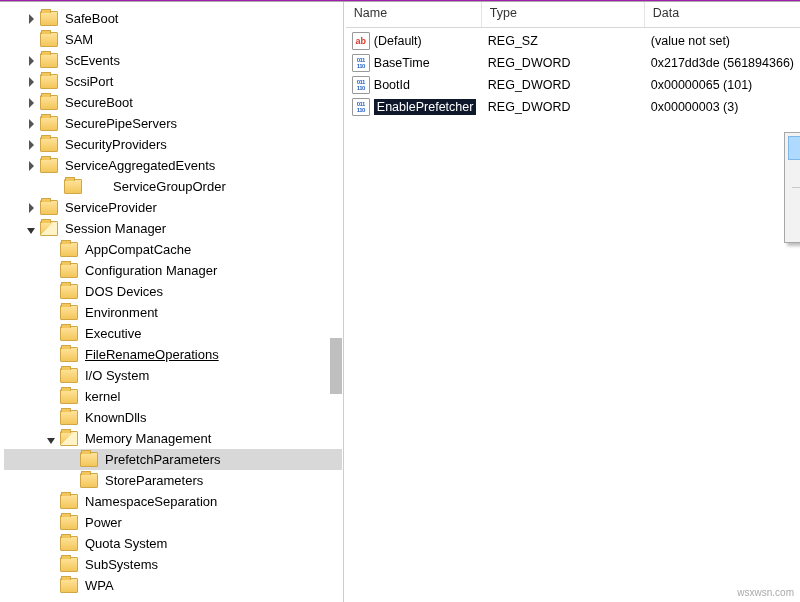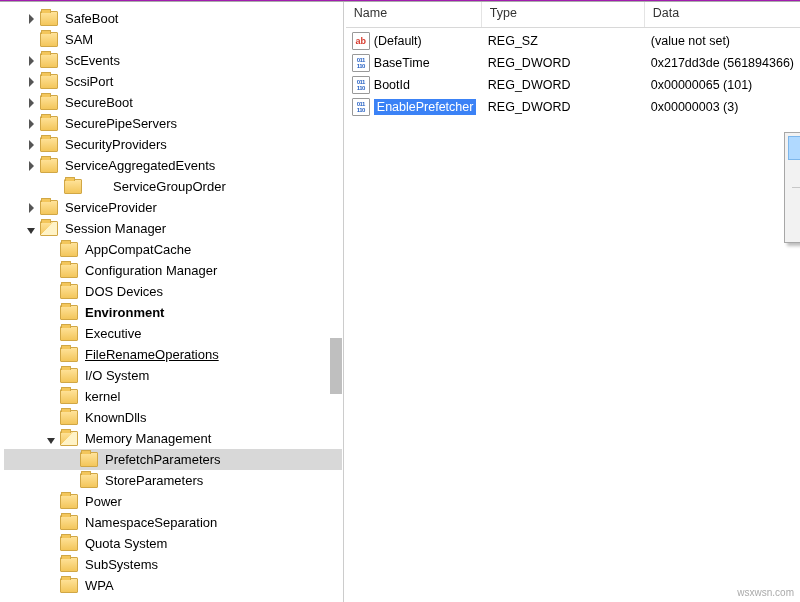--- a/index.html
+++ b/index.html
@@ -14,21 +14,21 @@
   .thumb { position: absolute; right: 0; top: 336px; width: 12px; height: 56px; background: #bfbfbf; border-radius: 0; }
   .list { flex: 1; display: flex; flex-direction: column; position: relative; }
   .header { display: flex; height: 26px; border-bottom: 1px solid #d8d8d8; font-size: 12.5px; }
   .hcol { padding: 4px 8px; border-right: 1px solid #e4e4e4; color: #333; }
   .rows { flex: 1; overflow: auto; position: relative; padding-top: 2px; }
   .row { display: flex; height: 22px; align-items: center; font-size: 12.5px; }
   .cell { padding: 0 6px; overflow: hidden; white-space: nowrap; }
   .c-name { width: 136px; display: flex; align-items: center; gap: 4px; }
   .c-type { width: 163px; }
   .c-data { flex: 1; }
-  .row.sel .namecell { background: #3b82f6; color: #fff; padding: 1px 3px; }
+  .row.sel .namecell { background: #0f172a; color: #fff; padding: 1px 3px; }
   .row.sel .namecell::selection { background: #0078d7; }
   .namecell { display: inline-block; }
   
   .node { display: flex; align-items: center; height: 21px; font-size: 13px; white-space: nowrap; cursor: default; }
   .tw { width: 14px; text-align: center; color: #7a7a7a; font-size: 13px; line-height: 10px; user-select: none; }
   .tw.exp::before { content: ""; display: inline-block; width: 0; height: 0; border-left: 5px solid #555; border-top: 5px solid transparent; border-bottom: 5px solid transparent; transform: translateY(1px); }
   .tw.open::before { content: ""; display: inline-block; width: 0; height: 0; border-top: 6px solid #333; border-left: 4px solid transparent; border-right: 4px solid transparent; transform: translateY(1px); }
   .tw.none::before { content: ""; }
   .folder { width: 18px; height: 15px; margin: 0 4px 0 2px; background: linear-gradient(#ffe39a, #f3c65b); border: 1px solid #d1a745; border-radius: 1px; position: relative; flex: 0 0 18px; }
   .folder::before { content: ""; position: absolute; top: -3px; left: 0; width: 8px; height: 3px; background: #f3c65b; border: 1px solid #d1a745; border-bottom: none; border-radius: 1px 1px 0 0; }
@@ -119,21 +119,21 @@
         <div class="node" style="padding-left: 40px;">
           <span class="tw none"></span>
           <span class="folder"></span>
           <span class="lbl">Configuration Manager</span>
         </div>
         <div class="node" style="padding-left: 40px;">
           <span class="tw none"></span>
           <span class="folder"></span>
           <span class="lbl">DOS Devices</span>
         </div>
-        <div class="node" style="padding-left: 40px; font-weight: bold;">
+        <div class="node" style="padding-left: 40px;">
           <span class="tw none"></span>
           <span class="folder"></span>
           <span class="lbl">Environment</span>
         </div>
         <div class="node" style="padding-left: 40px;">
           <span class="tw none"></span>
           <span class="folder"></span>
           <span class="lbl">Executive</span>
         </div>
         <div class="node" style="padding-left: 40px; text-decoration: underline;">
@@ -167,26 +167,26 @@
           <span class="lbl">PrefetchParameters</span>
         </div>
         <div class="node" style="padding-left: 60px;">
           <span class="tw none"></span>
           <span class="folder"></span>
           <span class="lbl">StoreParameters</span>
         </div>
         <div class="node" style="padding-left: 40px;">
           <span class="tw none"></span>
           <span class="folder"></span>
+          <span class="lbl">NamespaceSeparation</span>
+        </div>
+        <div class="node" style="padding-left: 40px;">
+          <span class="tw none"></span>
+          <span class="folder"></span>
           <span class="lbl">Power</span>
-        </div>
-        <div class="node" style="padding-left: 40px;">
-          <span class="tw none"></span>
-          <span class="folder"></span>
-          <span class="lbl">NamespaceSeparation</span>
         </div>
         <div class="node" style="padding-left: 40px;">
           <span class="tw none"></span>
           <span class="folder"></span>
           <span class="lbl">Quota System</span>
         </div>
         <div class="node" style="padding-left: 40px;">
           <span class="tw none"></span>
           <span class="folder"></span>
           <span class="lbl">SubSystems</span>

